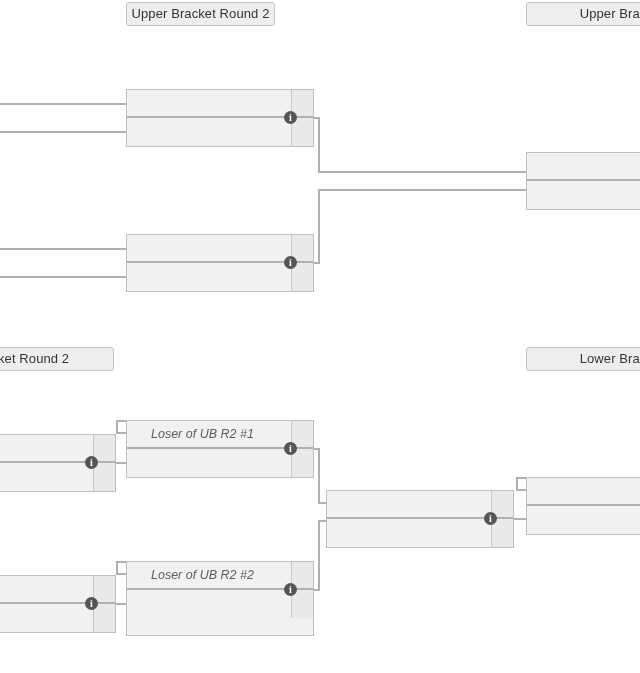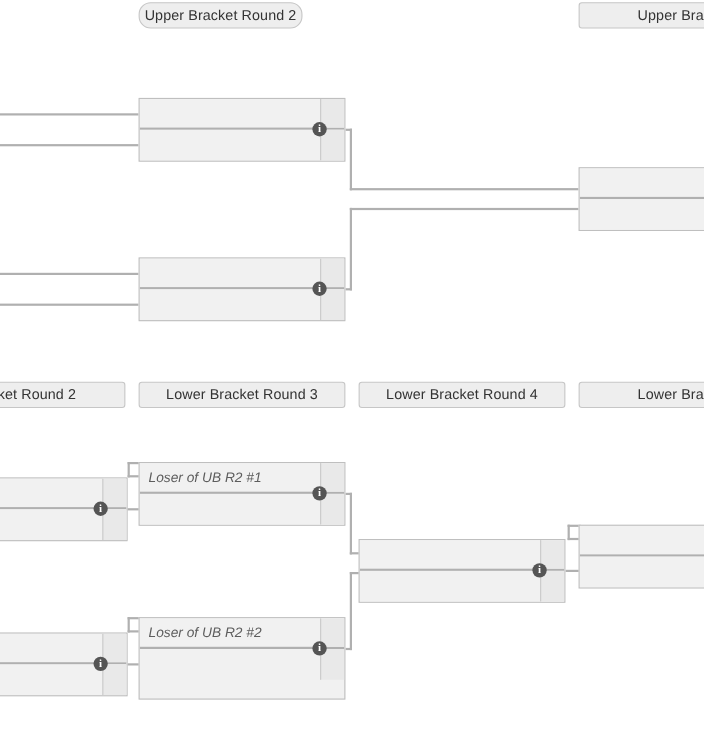--- a/index.html
+++ b/index.html
@@ -56,21 +56,21 @@
     display: flex;
     align-items: center;
     background: #f1f1f1;
   }
   .match-slot.top {
     border-bottom: 2px solid #b0b0b0;
   }
   .slot-name {
     flex: 1 1 auto;
     min-width: 0;
-    padding: 0 8px;
+    padding: 0 24px;
     font-size: 12.5px;
     font-style: italic;
     color: #5d5d5d;
     white-space: nowrap;
     overflow: hidden;
     text-overflow: ellipsis;
   }
   .slot-score {
     flex: 0 0 auto;
     width: 22px;
@@ -108,21 +108,21 @@
     background: #b0b0b0;
   }
   .conn-h { height: 2px; }
   .conn-v { width: 2px; }
 </style>
 </head>
 <body>
 
 <div id="bracket-canvas">
 
-  <div class="round-header" style="left:126px; top:2px; width:149px;border-radius:11px;">Upper Bracket Round 2</div>
+  <div class="round-header" style="left:126px; top:2px; width:149px;">Upper Bracket Round 2</div>
 
   <div class="round-header" style="left:526px; top:2px; width:188px;">Upper Bracke</div>
 
   <div class="conn-h" style="left:0px;   top:103px; width:126px;"></div>
   <div class="conn-h" style="left:0px;   top:131px; width:126px;"></div>
 
   <div class="conn-h" style="left:0px;   top:248px; width:126px;"></div>
   <div class="conn-h" style="left:0px;   top:276px; width:126px;"></div>
 
   <div class="conn-h" style="left:314px; top:117px; width:6px;"></div>
@@ -163,23 +163,21 @@
 
     </div>
     <div class="match-slot">
       <span class="slot-name"></span>
 
     </div>
   </div>
 
   <div class="round-header" style="left:-74px; top:347px; width:188px;">Bracket Round 2</div>
 
-  <div class="round-header" style="left:126px; top:347px; width:188px;">Lower Bracket Round 3</div>
-
-  <div class="round-header" style="left:326px; top:347px; width:188px;">Lower Bracket Round 4</div>
+
 
   <div class="round-header" style="left:526px; top:347px; width:188px;">Lower Bracke</div>
 
   <div class="conn-h" style="left:114px; top:462px; width:14px;"></div>
 
   <div class="conn-v" style="left:116px; top:420px; height:14px;"></div>
   <div class="conn-h" style="left:116px; top:420px; width:12px;"></div>
   <div class="conn-h" style="left:116px; top:432px; width:12px;"></div>
 
   <div class="conn-h" style="left:114px; top:603px; width:14px;"></div>

